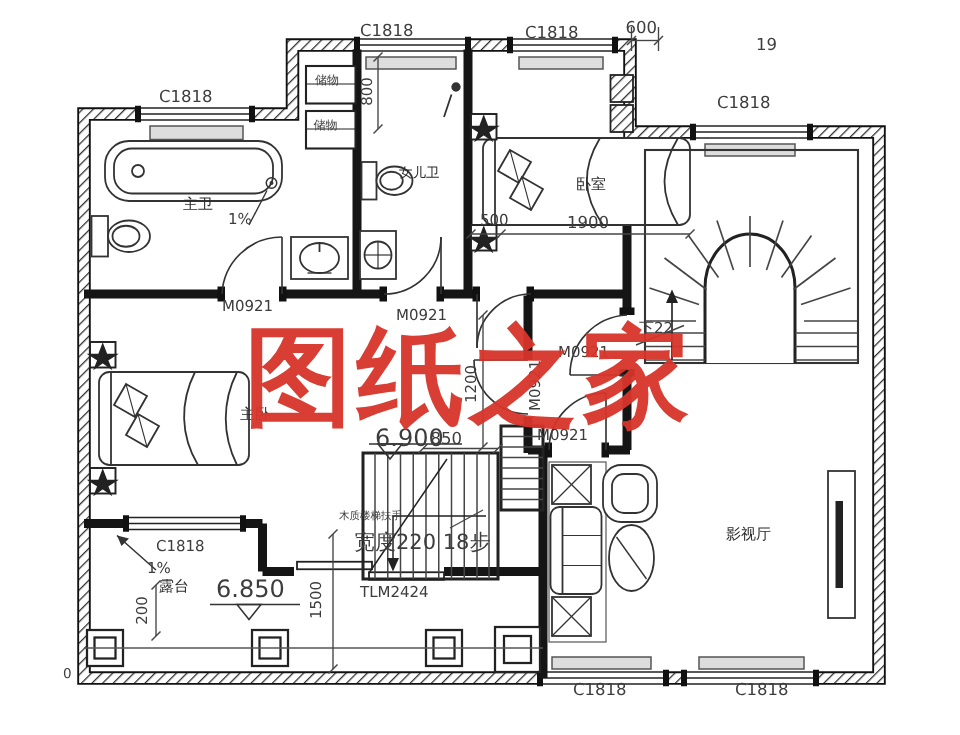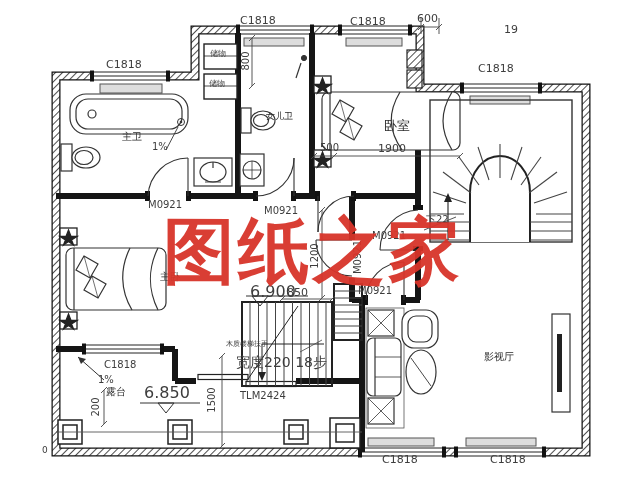--- a/index.html
+++ b/index.html
@@ -359,21 +359,21 @@
   <div class="lab" style="left:350px;top:16px;font-size:11px">C1818</div>
   <div class="lab" style="left:417px;top:13px;font-size:11px">600</div>
   <div class="lab" style="left:504px;top:24px;font-size:11px">19</div>
   <div class="lab" style="left:478px;top:63px;font-size:11px">C1818</div>
   <div class="lab" style="left:210px;top:50px;font-size:8px">储物</div>
   <div class="lab" style="left:209px;top:80px;font-size:8px">储物</div>
   <div class="lab vlab" style="left:246px;top:61px;font-size:10px">800</div>
   <div class="lab room" style="left:266px;top:112px;font-size:9px">女儿卫</div>
   <div class="lab room" style="left:122px;top:132px;font-size:10px">主卫</div>
   <div class="lab" style="left:152px;top:142px;font-size:10px">1%</div>
-  <div class="lab room" style="left:384px;top:119px;font-size:13px">卧室</div>
+  <div class="lab room" style="left:384px;top:119px;font-size:10px">卧室</div>
   <div class="lab" style="left:320px;top:143px;font-size:10px">500</div>
   <div class="lab" style="left:378px;top:143px;font-size:11px">1900</div>
   <div class="lab" style="left:148px;top:200px;font-size:10px">M0921</div>
   <div class="lab" style="left:264px;top:206px;font-size:10px">M0921</div>
   <div class="lab" style="left:372px;top:231px;font-size:10px">M0921</div>
   <div class="lab" style="left:426px;top:215px;font-size:10px">下22</div>
   <div class="lab vlab" style="left:358px;top:257px;font-size:10px">M0921</div>
   <div class="lab vlab" style="left:315px;top:256px;font-size:10px">1200</div>
   <div class="lab room" style="left:160px;top:272px;font-size:10px">主卧</div>
   <div class="lab" style="left:250px;top:284px;font-size:16px">6.900</div>

